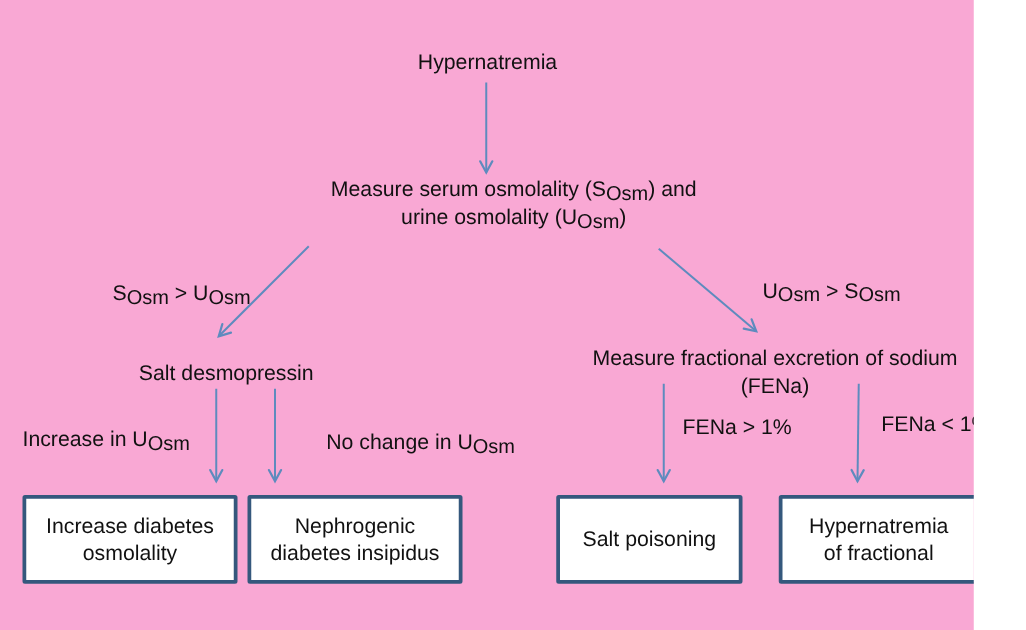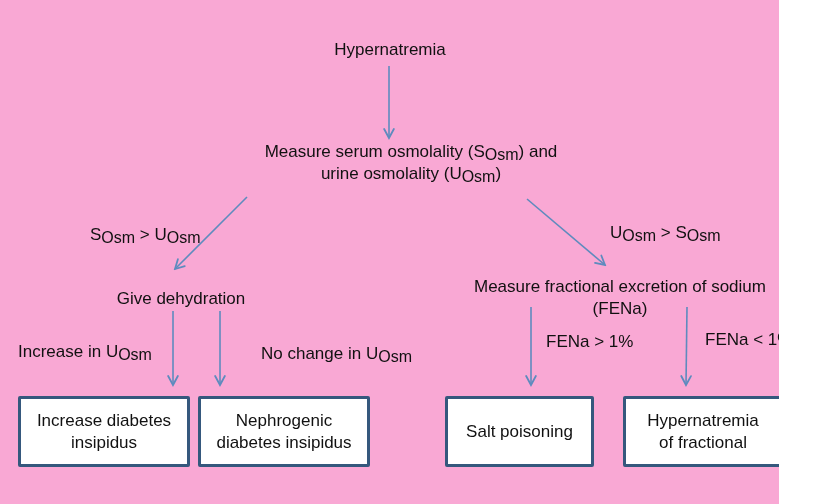--- a/index.html
+++ b/index.html
@@ -74,21 +74,21 @@
   <div class="txt center" style="left:236px; top:141px; width:350px;">
     <div><span>Measure serum osmolality (S</span><sub class="osm">Osm</sub><span>) and</span></div>
     <div><span>urine osmolality (U</span><sub class="osm">Osm</sub><span>)</span></div>
   </div>
 
   <div class="txt" style="left:90px; top:224px;text-align:right;"><span>S</span><sub class="osm">Osm</sub><span> &gt; U</span><sub class="osm">Osm</sub></div>
 
   <div class="txt" style="left:610px; top:222px;text-align:center;"><span>U</span><sub class="osm">Osm</sub><span> &gt; S</span><sub class="osm">Osm</sub></div>
 
   <div class="txt center" style="left:81px; top:288px; width:200px;">
-    <span>Give dehydration</span>
+    <span>Salt desmopressin</span>
   </div>
 
   <div class="txt center" style="left:445px; top:276px; width:350px;">
     <div>Measure fractional excretion of sodium</div>
     <div>(FENa)</div>
   </div>
 
   <div class="txt" style="left:18px; top:341px;text-align:center;"><span>Increase in U</span><sub class="osm">Osm</sub></div>
 
   <div class="txt" style="left:261px; top:343px;"><span>No change in U</span><sub class="osm">Osm</sub></div>
@@ -96,21 +96,21 @@
   <div class="txt" style="left:546px; top:331px;">
     <span>FENa &gt; 1%</span>
   </div>
 
   <div class="txt" style="left:705px; top:329px;">
     <span>FENa &lt; 1%</span>
   </div>
 
   <div class="outcome-box" style="left:18px; top:396px; width:172px; height:71px;">
     <div>Increase diabetes</div>
-    <div>insipidus</div>
+    <div>osmolality</div>
   </div>
 
   <div class="outcome-box" style="left:198px; top:396px; width:172px; height:71px;">
     <div>Nephrogenic</div>
     <div>diabetes insipidus</div>
   </div>
 
   <div class="outcome-box" style="left:445px; top:396px; width:149px; height:71px;justify-content:center;">
     <div>Salt poisoning</div>
   </div>

